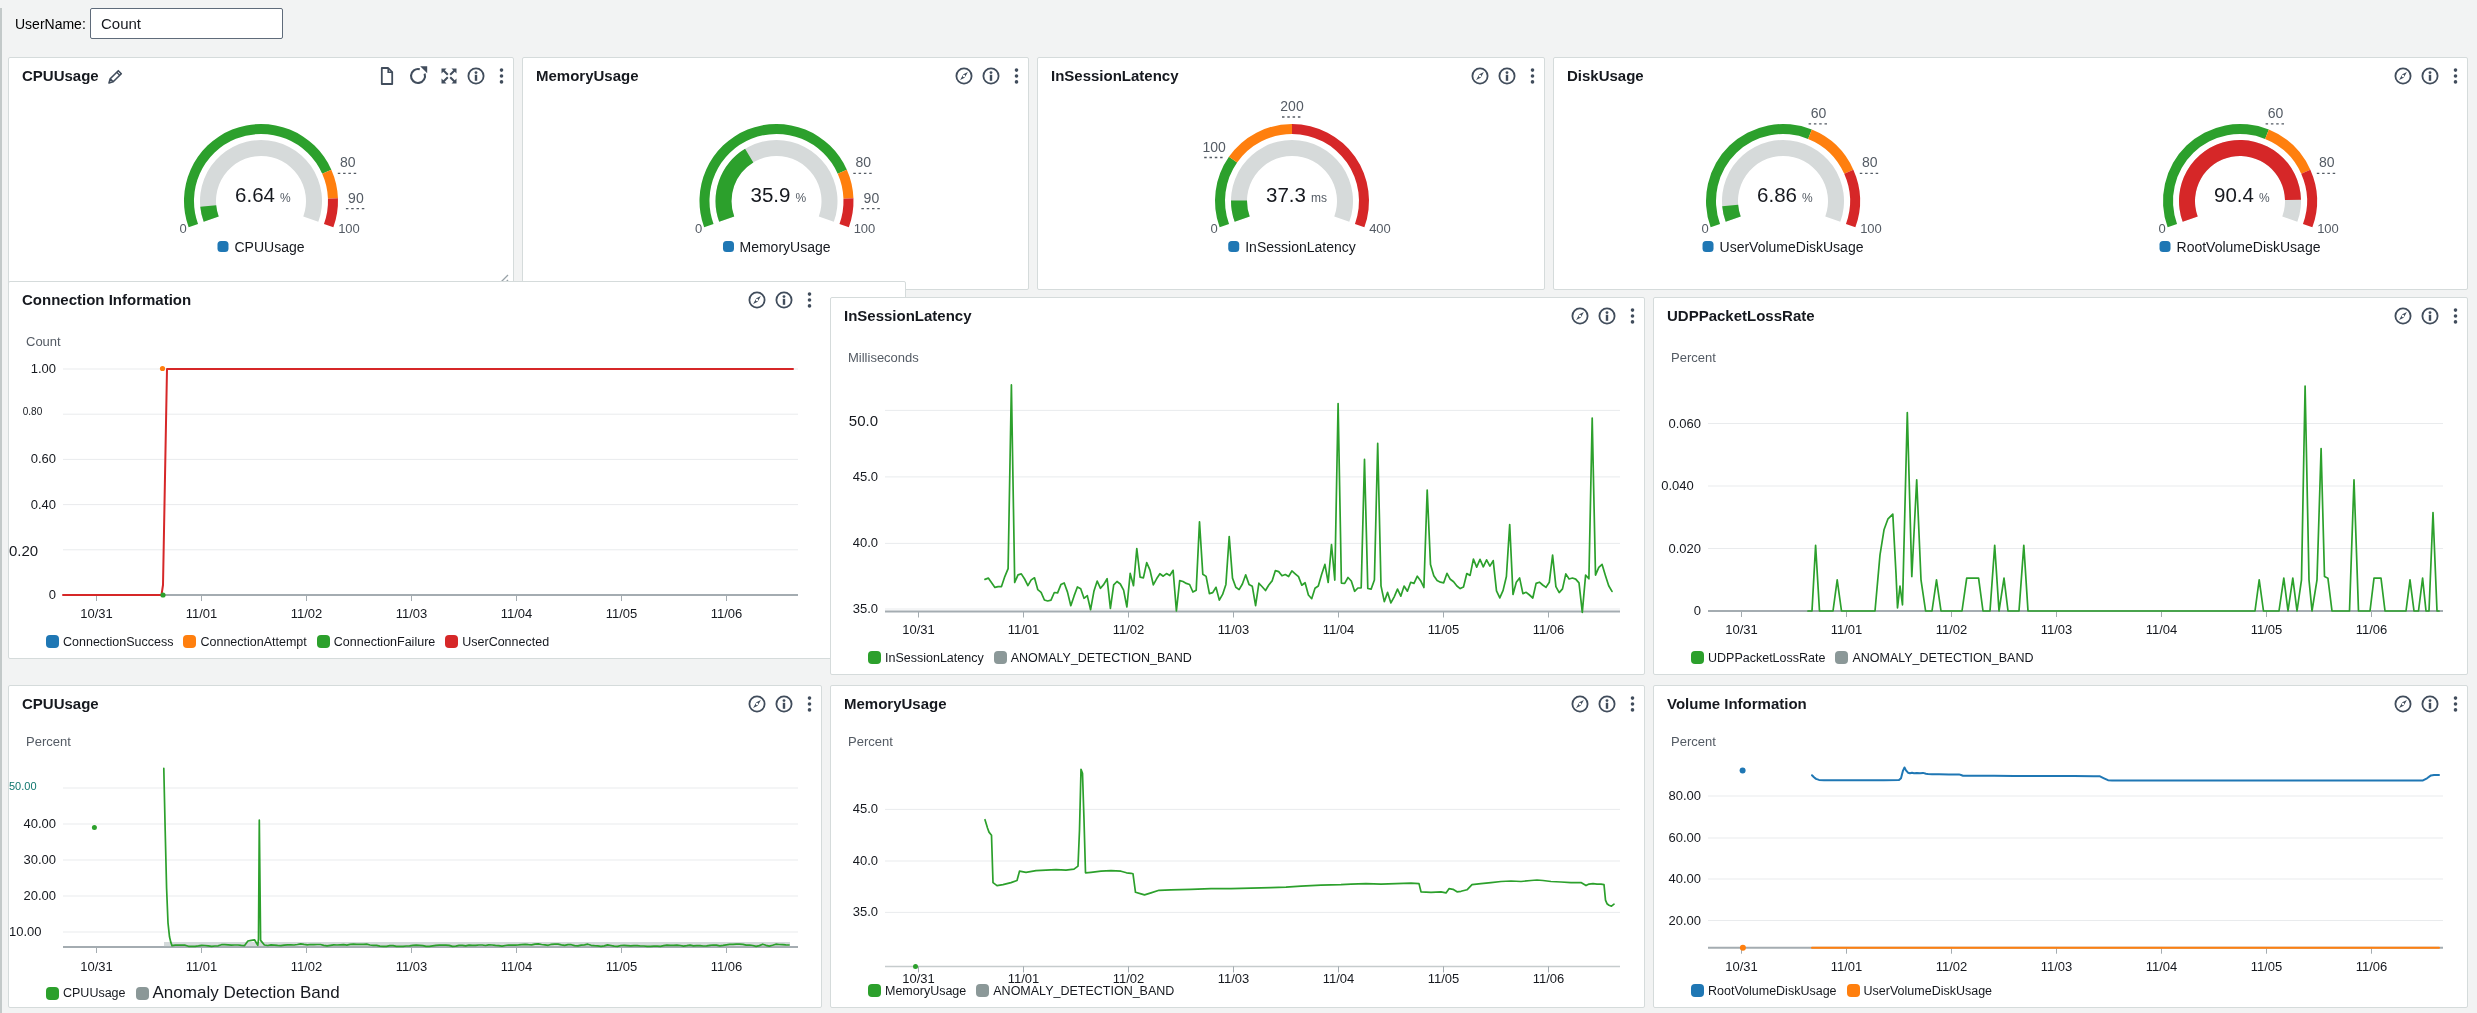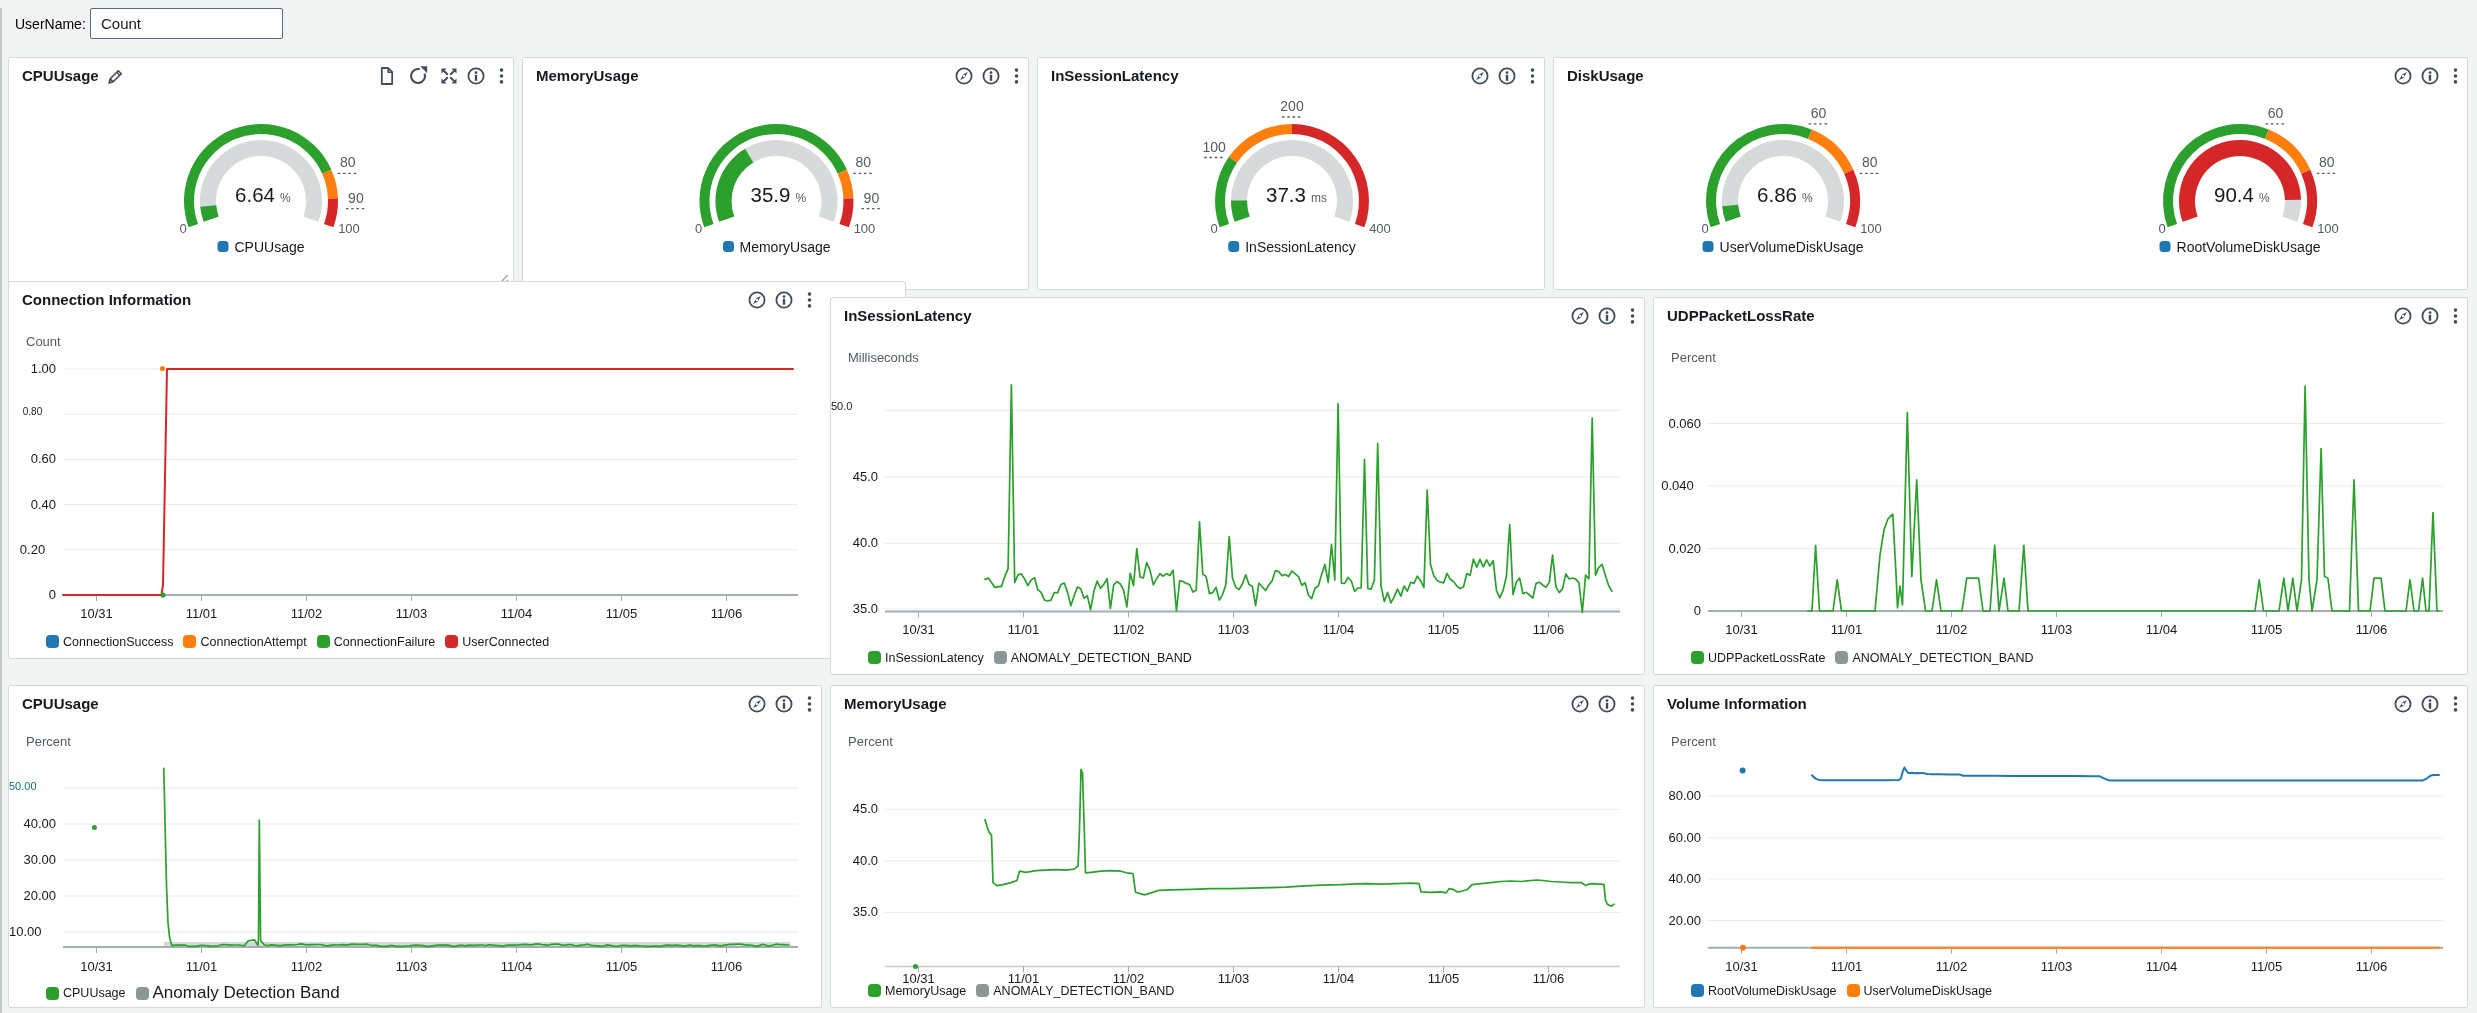--- a/index.html
+++ b/index.html
@@ -191,21 +191,21 @@
       <circle cx="800.5" cy="12.1" r="1.8" fill="#414d5c"></circle>
       <circle cx="800.5" cy="18" r="1.8" fill="#414d5c"></circle>
       <circle cx="800.5" cy="23.9" r="1.8" fill="#414d5c"></circle>
     </svg>
     <div style="position:absolute;left:13px;top:9px;font-size:15px;font-weight:bold;color:#16191f">Connection Information</div>
     <div style="position:absolute;left:17px;top:52px;font-size:13px;color:#545b64">Count</div>
     <div style="position:absolute;left:0;width:47px;top:79px;text-align:right;font-size:13px;color:#16191f">1.00</div>
     <div style="position:absolute;left:0;width:47px;top:124.19999999999999px;text-align:center;font-size:10px;color:#16191f">0.80</div>
     <div style="position:absolute;left:0;width:47px;top:169.4px;text-align:right;font-size:13px;color:#16191f">0.60</div>
     <div style="position:absolute;left:0;width:47px;top:214.6px;text-align:right;font-size:13px;color:#16191f">0.40</div>
-    <div style="position:absolute;left:0;width:47px;top:259.8px;text-align:center;font-size:13px;color:#16191f">0.20</div>
+    <div style="position:absolute;left:0;width:47px;top:259.8px;text-align:left;font-size:15px;color:#16191f">0.20</div>
     <div style="position:absolute;left:0;width:47px;top:305px;text-align:right;font-size:13px;color:#16191f">0</div>
     <div style="position:absolute;left:87.5px;top:324px;transform:translateX(-50%);font-size:13px;color:#16191f">10/31</div>
     <div style="position:absolute;left:192.5px;top:324px;transform:translateX(-50%);font-size:13px;color:#16191f">11/01</div>
     <div style="position:absolute;left:297.5px;top:324px;transform:translateX(-50%);font-size:13px;color:#16191f">11/02</div>
     <div style="position:absolute;left:402.5px;top:324px;transform:translateX(-50%);font-size:13px;color:#16191f">11/03</div>
     <div style="position:absolute;left:507.5px;top:324px;transform:translateX(-50%);font-size:13px;color:#16191f">11/04</div>
     <div style="position:absolute;left:612.5px;top:324px;transform:translateX(-50%);font-size:13px;color:#16191f">11/05</div>
     <div style="position:absolute;left:717.5px;top:324px;transform:translateX(-50%);font-size:13px;color:#16191f">11/06</div>
     <div style="position:absolute;left:37px;top:352px;white-space:nowrap"><span style="display:inline-flex;align-items:center;margin-right:10px">
         <span style="width:13px;height:13px;border-radius:4px;background:#1f77b4;margin-right:4px;flex:none"></span>
@@ -241,21 +241,21 @@
       <circle cx="749" cy="18" r="1.2" fill="#fff"></circle>
       <circle cx="776" cy="18" r="7.6" fill="none" stroke="#414d5c" stroke-width="1.8"></circle>
       <circle cx="776" cy="14.6" r="1.4" fill="#414d5c"></circle>
       <rect x="774.8" y="16.8" width="2.4" height="6" fill="#414d5c"></rect>
       <circle cx="801.5" cy="12.1" r="1.8" fill="#414d5c"></circle>
       <circle cx="801.5" cy="18" r="1.8" fill="#414d5c"></circle>
       <circle cx="801.5" cy="23.9" r="1.8" fill="#414d5c"></circle>
     </svg>
     <div style="position:absolute;left:13px;top:9px;font-size:15px;font-weight:bold;color:#16191f">InSessionLatency</div>
     <div style="position:absolute;left:17px;top:52px;font-size:13px;color:#545b64">Milliseconds</div>
-    <div style="position:absolute;left:0;width:47px;top:102px;font-size:11px;color:#16191f">50.0</div>
+    <div style="position:absolute;left:0;width:47px;top:114px;text-align:right;font-size:15px;color:#16191f">50.0</div>
     <div style="position:absolute;left:0;width:47px;top:170.9px;text-align:right;font-size:13px;color:#16191f">45.0</div>
     <div style="position:absolute;left:0;width:47px;top:237.4px;text-align:right;font-size:13px;color:#16191f">40.0</div>
     <div style="position:absolute;left:0;width:47px;top:303px;text-align:right;font-size:13px;color:#16191f">35.0</div>
     <div style="position:absolute;left:87.5px;top:324px;transform:translateX(-50%);font-size:13px;color:#16191f">10/31</div>
     <div style="position:absolute;left:192.5px;top:324px;transform:translateX(-50%);font-size:13px;color:#16191f">11/01</div>
     <div style="position:absolute;left:297.5px;top:324px;transform:translateX(-50%);font-size:13px;color:#16191f">11/02</div>
     <div style="position:absolute;left:402.5px;top:324px;transform:translateX(-50%);font-size:13px;color:#16191f">11/03</div>
     <div style="position:absolute;left:507.5px;top:324px;transform:translateX(-50%);font-size:13px;color:#16191f">11/04</div>
     <div style="position:absolute;left:612.5px;top:324px;transform:translateX(-50%);font-size:13px;color:#16191f">11/05</div>
     <div style="position:absolute;left:717.5px;top:324px;transform:translateX(-50%);font-size:13px;color:#16191f">11/06</div>

